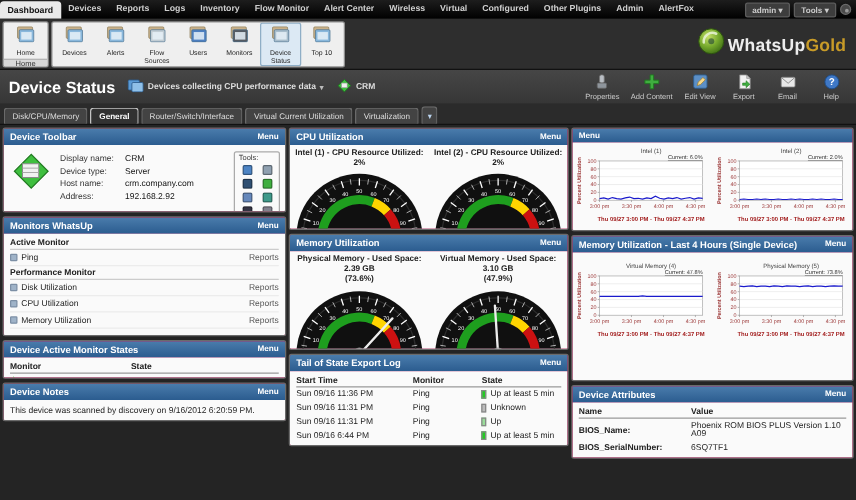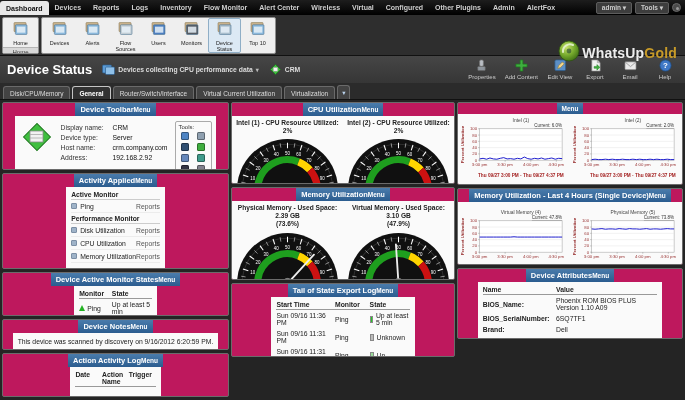--- a/index.html
+++ b/index.html
@@ -18,21 +18,21 @@
 
   
   .ribbon { height:41px; background:#2e2e2e; position:relative; display:flex; border-bottom:1px solid #111; }
   .rb-groups { display:flex; margin:2px 0 1px 2px; gap:2px; }
   .rb-group { background:#efefef; border:1px solid #8f8f8f; border-radius:2px; display:flex; flex-direction:column; overflow:hidden; }
   .rb-items { display:flex; flex:1; padding:0 1px; }
   .rb-item { width:33px; display:flex; flex-direction:column; align-items:center; padding-top:2px; gap:1px; cursor:pointer; border:1px solid transparent; border-radius:2px; }
   .rb-item.selected { background:#dce9f4; border-color:#8faec6; }
   .rb-item .lbl { font-size:5.5px; color:#222; text-align:center; line-height:1.1; }
   .rb-group-label { background:#d8d8d8; border-top:1px solid #b5b5b5; text-align:center; font-size:6px; color:#333; height:9px; line-height:9px; }
-  .logo { position:absolute; right:8px; top:7px; display:flex; align-items:center; gap:2px;margin-top:18px; }
+  .logo { position:absolute; right:8px; top:7px; display:flex; align-items:center; gap:2px; }
   .logo-text { font-size:14px; font-weight:bold; letter-spacing:.2px; }
   .logo-text .p1 { color:#ededed; }
   .logo-text .p2 { color:#c89b28; }
 
   
   .pageheader { height:27px; background:linear-gradient(#464646,#363636); display:flex; align-items:center; padding:0 7px; gap:10px; }
   .ph-title { color:#fff; font-size:13px; font-weight:bold; }
   .ph-select { display:flex; align-items:center; gap:3px; color:#ddd; font-size:6.8px; font-weight:bold; cursor:pointer; }
   .ph-caret { color:#bbb; font-size:6px; }
   .ph-actions { margin-left:auto; display:flex; gap:9px; }
@@ -41,21 +41,21 @@
   
   .tabbar { height:17px; background:#2b2b2b; display:flex; align-items:flex-end; padding-left:3px; gap:2px; border-bottom:1px solid #111; }
   .tab { background:#434343; color:#ddd; border:1px solid #6a6a6a; border-bottom:none; border-radius:3px 3px 0 0; font-size:6.5px; padding:2.5px 6px; cursor:pointer; white-space:nowrap; }
   .tab.active { background:#323232; color:#fff; font-weight:bold; border-color:#c4c4c4; }
   .tab-more { background:#434343; color:#bbd4ee; border:1px solid #6a6a6a; border-bottom:none; border-radius:3px 3px 0 0; font-size:6.5px; padding:2.5px 4px; cursor:pointer; }
 
   
   .content { display:flex; gap:2px; padding:2px; height:300px; }
   .col { display:flex; flex-direction:column; gap:3px; }
   .col1 { width:227px; } .col2 { width:224px; } .col3 { width:226px; }
-  .panel { border:1px solid #6b6b6b; background:#be185d; border-radius:2px; overflow:hidden; display:flex; flex-direction:column; flex:0 0 auto;align-items:center; }
+  .panel { border:1px solid #6b6b6b; background:#be185d; border-radius:2px; overflow:hidden; display:flex; flex-direction:column; flex:0 0 auto; }
   .p-hd { background:linear-gradient(#4a7cac,#2b5c8f); color:#fff; font-size:7.5px; font-weight:bold; padding:2px 5px; display:flex; justify-content:space-between; align-items:center; }
   .p-hd .menu { font-size:6.5px; cursor:pointer; font-weight:bold; }
   .p-bd { flex:1; background:#fafafa; font-size:7px; color:#222; overflow:hidden; }
 
   
   .dt-body { display:flex; padding:5px 4px 2px 6px; gap:7px; }
   .dt-fields { flex:1; padding-top:2px; }
   .dt-row { display:flex; line-height:10px; font-size:6.8px; }
   .dt-row .k { width:52px; color:#333; }
   .dt-row .v { color:#111; }
@@ -340,21 +340,21 @@
               <span class="tool-ic" style="background: rgb(63, 154, 138);"></span>
               <span class="tool-ic" style="background: rgb(52, 52, 68);"></span>
               <span class="tool-ic" style="background: rgb(130, 130, 142);"></span>
             </div>
         </div>
       </div>
     </div>
 
     <div class="panel" style="height:96px">
       <div class="p-hd">
-        <span>Activity Applied</span>
+        <span>Monitors WhatsUp</span>
         <span class="menu">Menu</span>
       </div>
       <div class="p-bd ma-body">
           <div class="mon-sec">Active Monitor</div>
           <div class="mon-row">
             <span class="mon-name">
               <span class="mon-ic"></span>
               <span>Ping</span>
             </span>
             <span class="mon-link">Reports</span>
@@ -377,21 +377,21 @@
           <div class="mon-row">
             <span class="mon-name">
               <span class="mon-ic"></span>
               <span>Memory Utilization</span>
             </span>
             <span class="mon-link">Reports</span>
           </div>
         </div>
     </div>
 
-    <div class="panel" style="height:44px">
+    <div class="panel" style="height:31px">
       <div class="p-hd">
         <span>Device Active Monitor States</span>
         <span class="menu">Menu</span>
       </div>
       <div class="p-bd states-body">
         <div class="tbl-hd">
           <span class="c-45">Monitor</span>
           <span class="c-55">State</span>
         </div>
         <div class="tbl-row">
@@ -402,34 +402,20 @@
     </div>
 
     <div class="panel" style="height:31px">
       <div class="p-hd">
         <span>Device Notes</span>
         <span class="menu">Menu</span>
       </div>
       <div class="p-bd notes-body">This device was scanned by discovery on 9/16/2012 6:20:59 PM.</div>
     </div>
 
-    <div class="panel" style="height:44px">
-      <div class="p-hd">
-        <span>Action Activity Log</span>
-        <span class="menu">Menu</span>
-      </div>
-      <div class="p-bd log-body">
-        <div class="tbl-hd">
-          <span class="c-33">Date</span>
-          <span class="c-33">Action Name</span>
-          <span class="c-33">Trigger</span>
-        </div>
-        <div class="empty-msg">No action activity records.</div>
-      </div>
-    </div>
   </div>
 
   <div class="col col2">
 
     <div class="panel" style="height:82px">
       <div class="p-hd">
         <span>CPU Utilization</span>
         <span class="menu">Menu</span>
       </div>
       <div class="p-bd pair">
@@ -754,21 +740,21 @@
               <line x1="99.1" y1="45" x2="99.1" y2="46.5" stroke="#888" stroke-width="0.5"></line>
               <text x="99.1" y="51" font-size="4.4" fill="#993333" text-anchor="middle">4:30 pm</text>
               <text transform="translate(5.5 29) rotate(-90)" font-size="4.4" font-weight="bold" fill="#993333" text-anchor="middle">Percent Utilization</text>
               <polyline fill="none" stroke="#1a1acc" stroke-width="1" points="21.0,44.4 24.5,44.0 28.0,44.4 31.5,44.4 35.0,44.0 38.5,44.4 42.0,44.0 45.5,44.4 49.0,44.4 52.5,44.0 56.0,44.4 59.5,44.4 63.0,44.0 66.5,44.4 70.0,44.0 73.5,44.4 77.0,44.4 80.5,44.0 84.0,44.4 87.5,44.0 91.0,44.4 94.5,44.4 98.0,44.0 101.5,44.4 105.0,44.4"></polyline>
               <text x="63" y="62" font-size="4.8" font-weight="bold" fill="#a32020" text-anchor="middle">Thu 09/27 3:00 PM - Thu 09/27 4:37 PM</text>
             </svg>
           </div>
       </div>
     </div>
 
-    <div class="panel" style="height:77px">
+    <div class="panel" style="height:117px">
       <div class="p-hd">
         <span>Memory Utilization - Last 4 Hours (Single Device)</span>
         <span class="menu">Menu</span>
       </div>
       <div class="p-bd pair" style="padding-top:4px">
         <div class="chart-wrap">
             <svg viewBox="0 0 112 64" style="width:100%;display:block" font-family="Liberation Sans, sans-serif">
               <text x="63" y="6.5" font-size="5" fill="#444" text-anchor="middle">Virtual Memory (4)</text>
               <text x="105" y="11.5" font-size="4.6" fill="#333" text-anchor="end" text-decoration="underline">Current: 47.8%</text>
               <rect x="21" y="13" width="84" height="32" fill="#fff" stroke="#aaa" stroke-width="0.6"></rect>
@@ -831,21 +817,21 @@
               <line x1="99.1" y1="45" x2="99.1" y2="46.5" stroke="#888" stroke-width="0.5"></line>
               <text x="99.1" y="51" font-size="4.4" fill="#993333" text-anchor="middle">4:30 pm</text>
               <text transform="translate(5.5 29) rotate(-90)" font-size="4.4" font-weight="bold" fill="#993333" text-anchor="middle">Percent Utilization</text>
               <polyline fill="none" stroke="#1a1acc" stroke-width="1" points="21.0,21.3 24.5,21.6 28.0,21.3 31.5,21.0 35.0,21.6 38.5,21.3 42.0,21.3 45.5,21.6 49.0,21.0 52.5,21.3 56.0,21.6 59.5,21.0 63.0,21.3 66.5,21.3 70.0,21.6 73.5,21.3 77.0,21.0 80.5,21.6 84.0,21.3 87.5,21.3 91.0,21.6 94.5,21.3 98.0,21.0 101.5,21.3 105.0,21.3"></polyline>
               <text x="63" y="62" font-size="4.8" font-weight="bold" fill="#a32020" text-anchor="middle">Thu 09/27 3:00 PM - Thu 09/27 4:37 PM</text>
             </svg>
           </div>
       </div>
     </div>
 
-    <div class="panel" style="height:71px">
+    <div class="panel" style="height:59px">
       <div class="p-hd">
         <span>Device Attributes</span>
         <span class="menu">Menu</span>
       </div>
       <div class="p-bd attr-body">
         <div class="tbl-hd">
           <span class="attr-n" style="font-weight:bold">Name</span>
           <span class="attr-v" style="font-weight:bold">Value</span>
         </div>
         <div>

